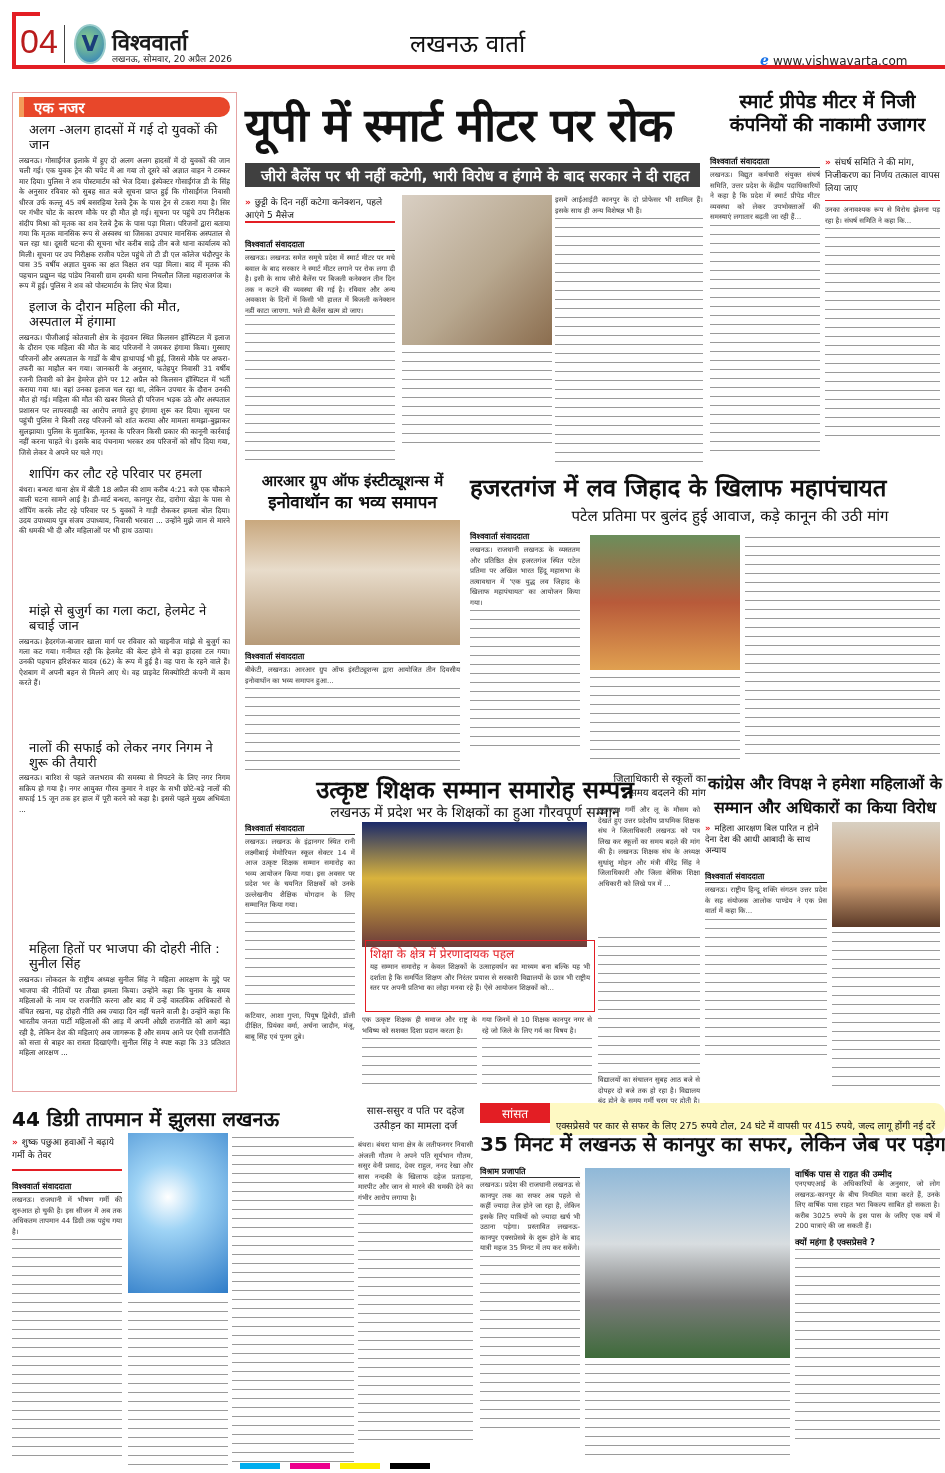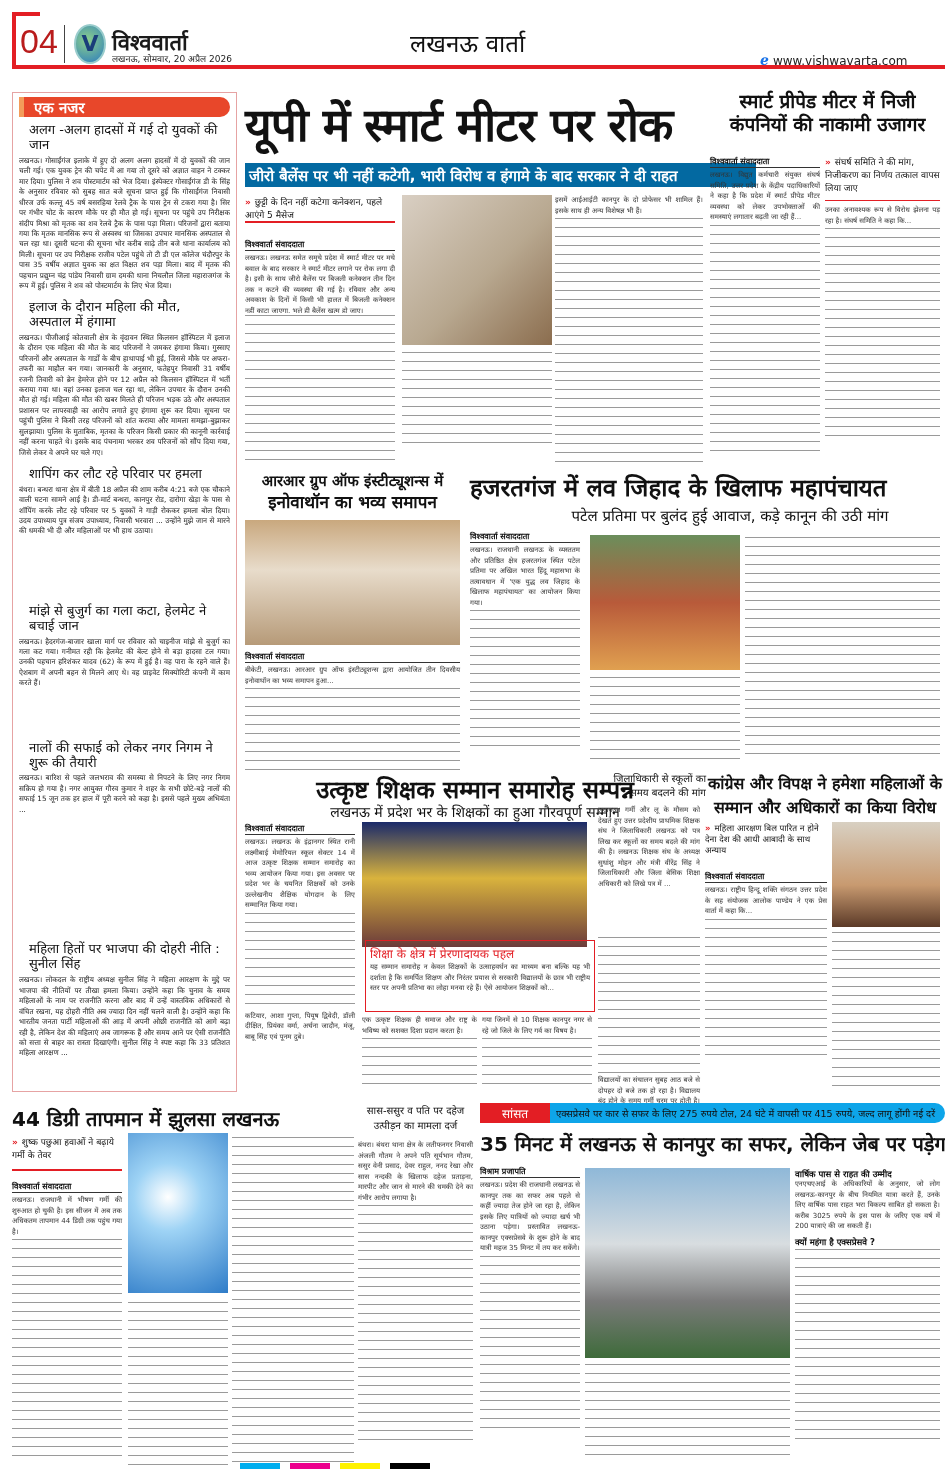--- a/index.html
+++ b/index.html
@@ -18,27 +18,27 @@
 .section{left:410px;top:26px;font-size:24px;color:#111}
 .web{left:760px;top:52px;font-size:12px;color:#222}
 .web b{color:#1a73e8;font-size:14px;margin-right:4px}
 .leftcol{left:12px;top:92px;width:225px;height:1000px;border:1px solid #e6a3a3;padding:4px 6px}
 .eknajar{background:#e8472a;color:#fff;font-weight:bold;font-size:15px;padding:0 10px;border-radius:0 10px 10px 0;margin-bottom:6px;border-left:5px solid #f39c5a}
 .lh{font-size:13px;font-weight:normal;margin:4px 10px 3px;line-height:1.15}
 .body{font-size:7.2px;line-height:1.45;color:#222;text-align:justify}
 .bodyx{font-size:7px;line-height:1.5;color:#333;text-align:justify}
 .lines{background:repeating-linear-gradient(#fff 0,#fff 2px,#9a9a9a 2px,#9a9a9a 3px,#fff 3px,#fff 9px)}
 .mainhead{left:245px;top:92px;font-size:46px;font-weight:bold;letter-spacing:-1px;color:#111}
-.redbar{left:245px;top:163px;width:511px;height:24px;background:#0369a1;color:#fff;font-size:15px;font-weight:bold;padding:2px 4px;white-space:nowrap;overflow:hidden}
+.redbar{left:245px;top:163px;width:455px;height:24px;background:#404040;color:#fff;font-size:15px;font-weight:bold;padding:2px 16px;white-space:nowrap;overflow:hidden}
 .byline{font-size:8px;font-weight:bold;border-bottom:1px solid #333;padding-bottom:1px;margin-bottom:2px}
 .bullet{color:#e31e24;font-weight:bold;margin-right:4px}
 .photo{background:linear-gradient(135deg,#d9cfc3,#b8a890 55%,#8b6d4e)}
 .rh1{left:715px;top:90px;width:225px;font-size:19px;text-align:center;line-height:1.2;font-weight:bold}
 .sansad{left:480px;top:1103px;width:70px;height:20px;background:#e31e24;color:#fff;text-align:center;font-size:12px;padding-top:2px}
-.sansadbar{left:550px;top:1103px;width:395px;height:20px;background:#0ea5e9;font-size:9.5px;padding:4px 6px;white-space:nowrap;overflow:hidden;border-radius:0 10px 10px 0}
+.sansadbar{left:550px;top:1103px;width:395px;height:20px;background:#fef9c3;font-size:9.5px;padding:16px 6px;white-space:nowrap;overflow:hidden;border-radius:0 10px 10px 0}
 .cmyk{bottom:4px;height:6px;width:40px}
 .box-r{border:1px solid #e31e24}
 </style>
 </head>
 <body>
 
 <div class="abs hdr">
   <div class="abs redtop"></div>
   <div class="abs redleft"></div>
   <div class="abs redbot"></div>

